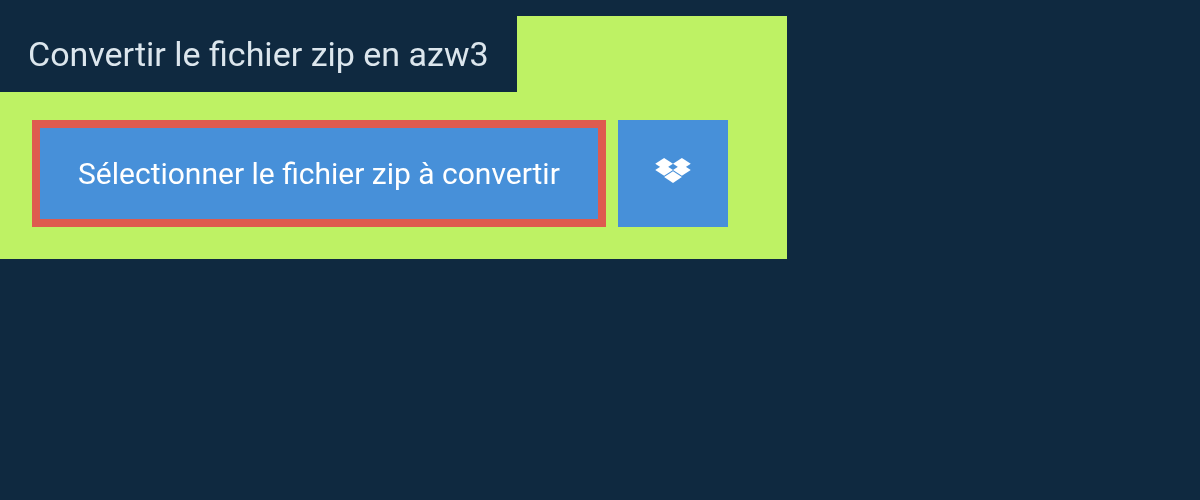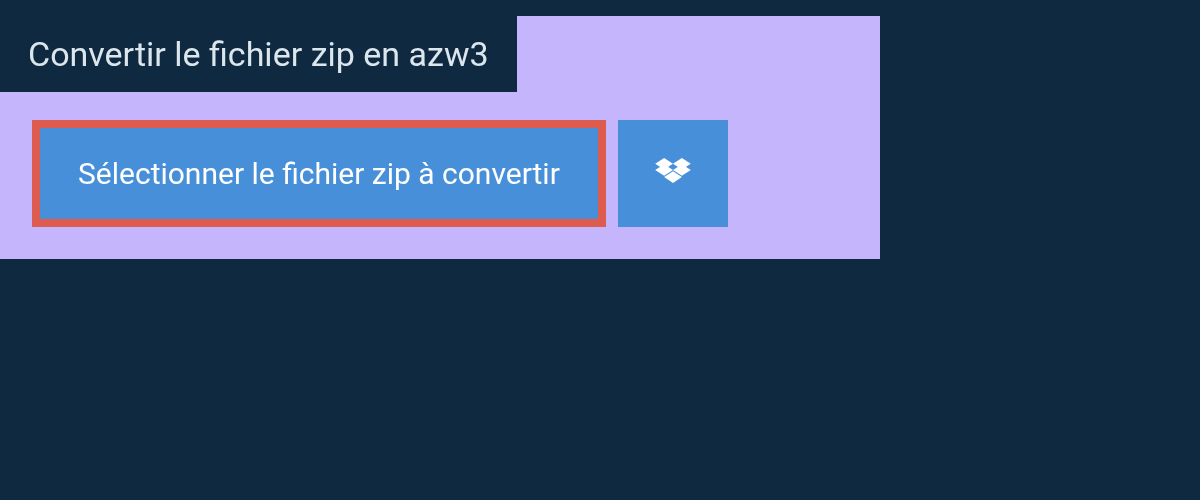--- a/index.html
+++ b/index.html
@@ -8,23 +8,23 @@
       box-sizing: border-box;
     }
     body {
       width: 1200px;
       height: 500px;
       background: #0f2940;
       font-family: -apple-system, BlinkMacSystemFont, "Segoe UI", Roboto, sans-serif;
       overflow: hidden;
     }
     .panel {
-      background: #c4b5fd;
+      background: #bef264;
       margin: 16px 0 0 0;
-      width: 880px;
+      width: 787px;
     }
     .title-bar {
       background: #0f2940;
       display: inline-block;
       padding: 18px 28px;
     }
     .title-text {
       color: #dce6ed;
       font-size: 34px;
       font-weight: 400;

